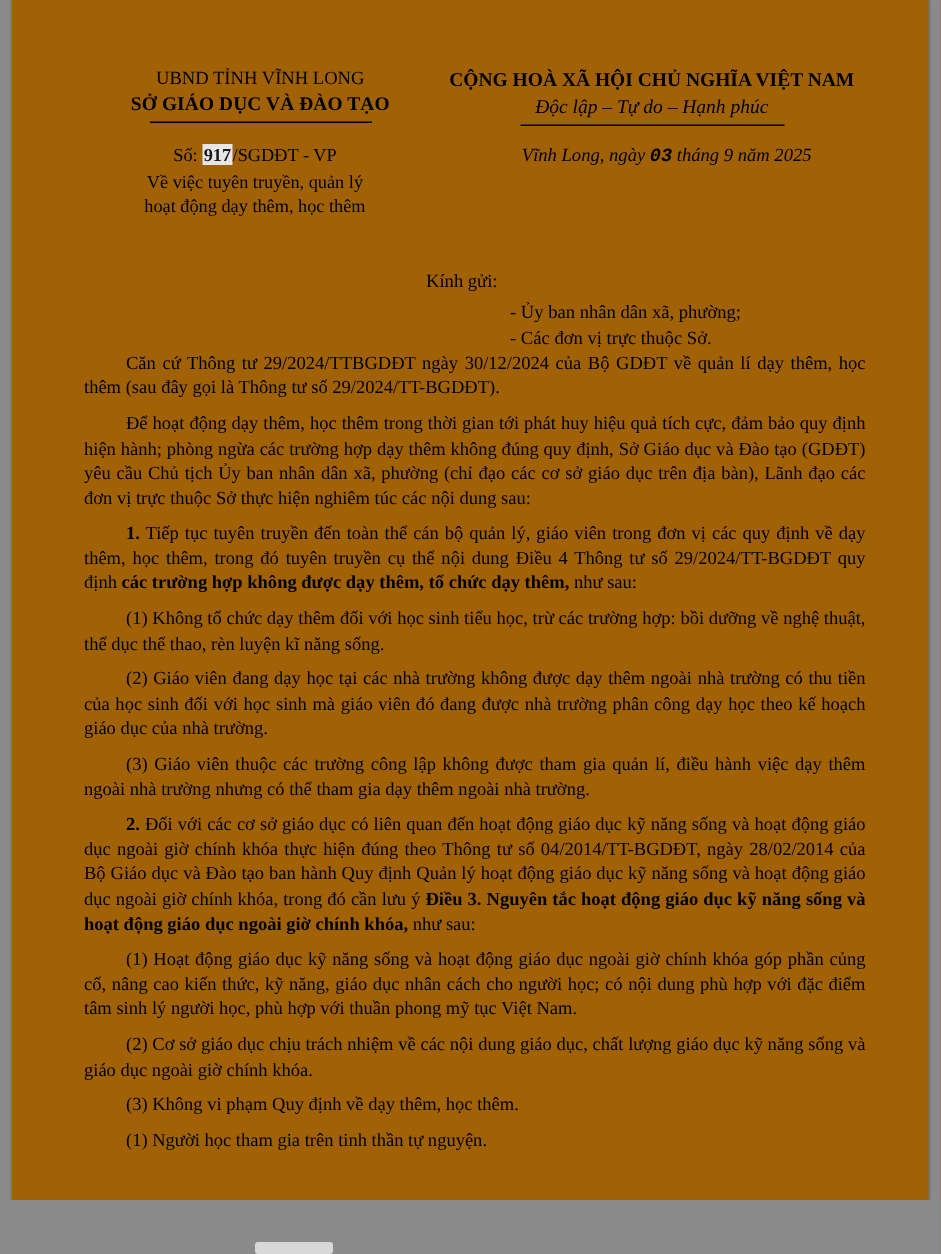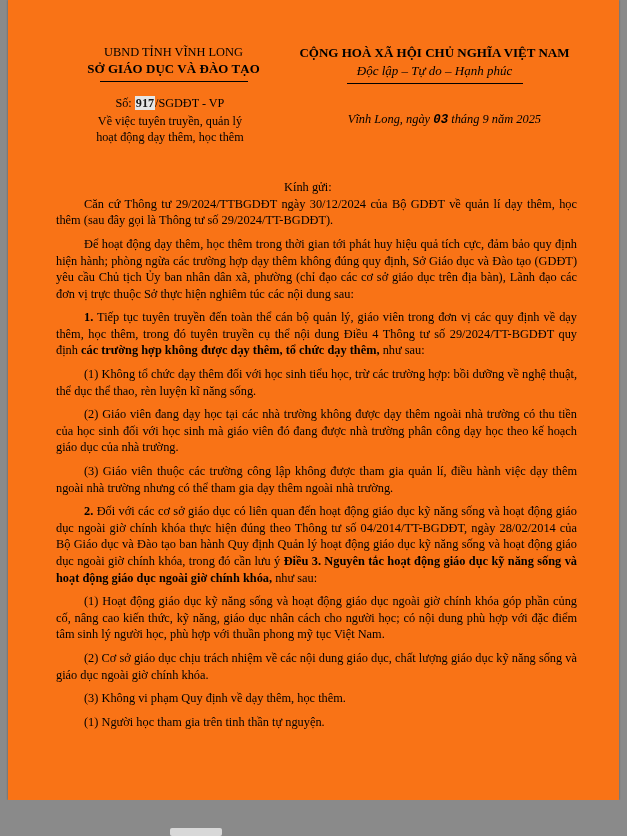--- a/index.html
+++ b/index.html
@@ -12,21 +12,21 @@
     height: 836px;
     overflow: hidden;
     font-family: "Liberation Serif", serif;
   }
   .page {
     position: absolute;
     left: 8px;
     top: 0;
     width: 611px;
     height: 800px;
-    background: #f97316;
+    background: #a16207;
     box-shadow: 0 0 2px rgba(0,0,0,0.35);
     overflow: hidden;
   }
   .inner {
     padding: 28px 42px 0 48px;
     color: #000;
     font-size: 12.3px;
     line-height: 1.33;
   }
   
@@ -57,21 +57,21 @@
   .rule-right {
     width: 176px;
     height: 1px;
     background: #000;
     margin: 3px auto 0 auto;
   }
   
   .subhead {
     display: flex;
     justify-content: space-between;
-    align-items: center;
+    align-items: flex-start;
     margin-top: 11px;
     gap: 28px;
   }
   .sub-left {
     width: 245px;
     text-align: center;
     font-size: 12.2px;
   }
   .sub-left .line1 { white-space: nowrap; }
   .sub-left .line2 { margin-top: 2px; }
@@ -152,20 +152,24 @@
     <div class="subhead">
       <div class="sub-left">
         <div class="line1"><span>Số: </span><span class="so-num">917</span><span>/SGDĐT - VP</span></div>
         <div class="line2">Về việc tuyên truyền, quản lý</div>
         <div class="line3">hoạt động dạy thêm, học thêm</div>
       </div>
       <div class="sub-right"><span>Vĩnh Long, ngày </span><span class="dnum">03</span><span> tháng 9  năm 2025</span></div>
     </div>
 
     <div class="kinhgui">Kính gửi:</div>
+    <div class="kg-items">
+      <div>- Ủy ban nhân dân xã, phường;</div>
+      <div>- Các đơn vị trực thuộc Sở.</div>
+    </div>
 
     <div class="body">
       <p>Căn cứ Thông tư 29/2024/TTBGDĐT ngày 30/12/2024 của Bộ GDĐT về quản lí dạy thêm, học thêm (sau đây gọi là Thông tư số 29/2024/TT-BGDĐT).</p>
       <p>Để hoạt động dạy thêm, học thêm trong thời gian tới phát huy hiệu quả tích cực, đảm bảo quy định hiện hành; phòng ngừa các trường hợp dạy thêm không đúng quy định, Sở Giáo dục và Đào tạo (GDĐT) yêu cầu Chủ tịch Ủy ban nhân dân xã, phường (chỉ đạo các cơ sở giáo dục trên địa bàn), Lãnh đạo các đơn vị trực thuộc Sở thực hiện nghiêm túc các nội dung sau:</p>
       <p><span class="b">1.</span><span> Tiếp tục tuyên truyền đến toàn thể cán bộ quản lý, giáo viên trong đơn vị các quy định về dạy thêm, học thêm, trong đó tuyên truyền cụ thể nội dung Điều 4 Thông tư số 29/2024/TT-BGDĐT quy định </span><span class="b">các trường hợp không được dạy thêm, tổ chức dạy thêm,</span><span> như sau:</span></p>
       <p>(1) Không tổ chức dạy thêm đối với học sinh tiểu học, trừ các trường hợp: bồi dưỡng về nghệ thuật, thể dục thể thao, rèn luyện kĩ năng sống.</p>
       <p>(2) Giáo viên đang dạy học tại các nhà trường không được dạy thêm ngoài nhà trường có thu tiền của học sinh đối với học sinh mà giáo viên đó đang được nhà trường phân công dạy học theo kế hoạch giáo dục của nhà trường.</p>
       <p>(3) Giáo viên thuộc các trường công lập không được tham gia quản lí, điều hành việc dạy thêm ngoài nhà trường nhưng có thể tham gia dạy thêm ngoài nhà trường.</p>
       <p><span class="b">2.</span><span> Đối với các cơ sở giáo dục có liên quan đến hoạt động giáo dục kỹ năng sống và hoạt động giáo dục ngoài giờ chính khóa thực hiện đúng theo Thông tư số 04/2014/TT-BGDĐT, ngày 28/02/2014 của Bộ Giáo dục và Đào tạo ban hành Quy định Quản lý hoạt động giáo dục kỹ năng sống và hoạt động giáo dục ngoài giờ chính khóa, trong đó cần lưu ý </span><span class="b">Điều 3. Nguyên tắc hoạt động giáo dục kỹ năng sống và hoạt động giáo dục ngoài giờ chính khóa,</span><span> như sau:</span></p>
       <p>(1) Hoạt động giáo dục kỹ năng sống và hoạt động giáo dục ngoài giờ chính khóa góp phần củng cố, nâng cao kiến thức, kỹ năng, giáo dục nhân cách cho người học; có nội dung phù hợp với đặc điểm tâm sinh lý người học, phù hợp với thuần phong mỹ tục Việt Nam.</p>

